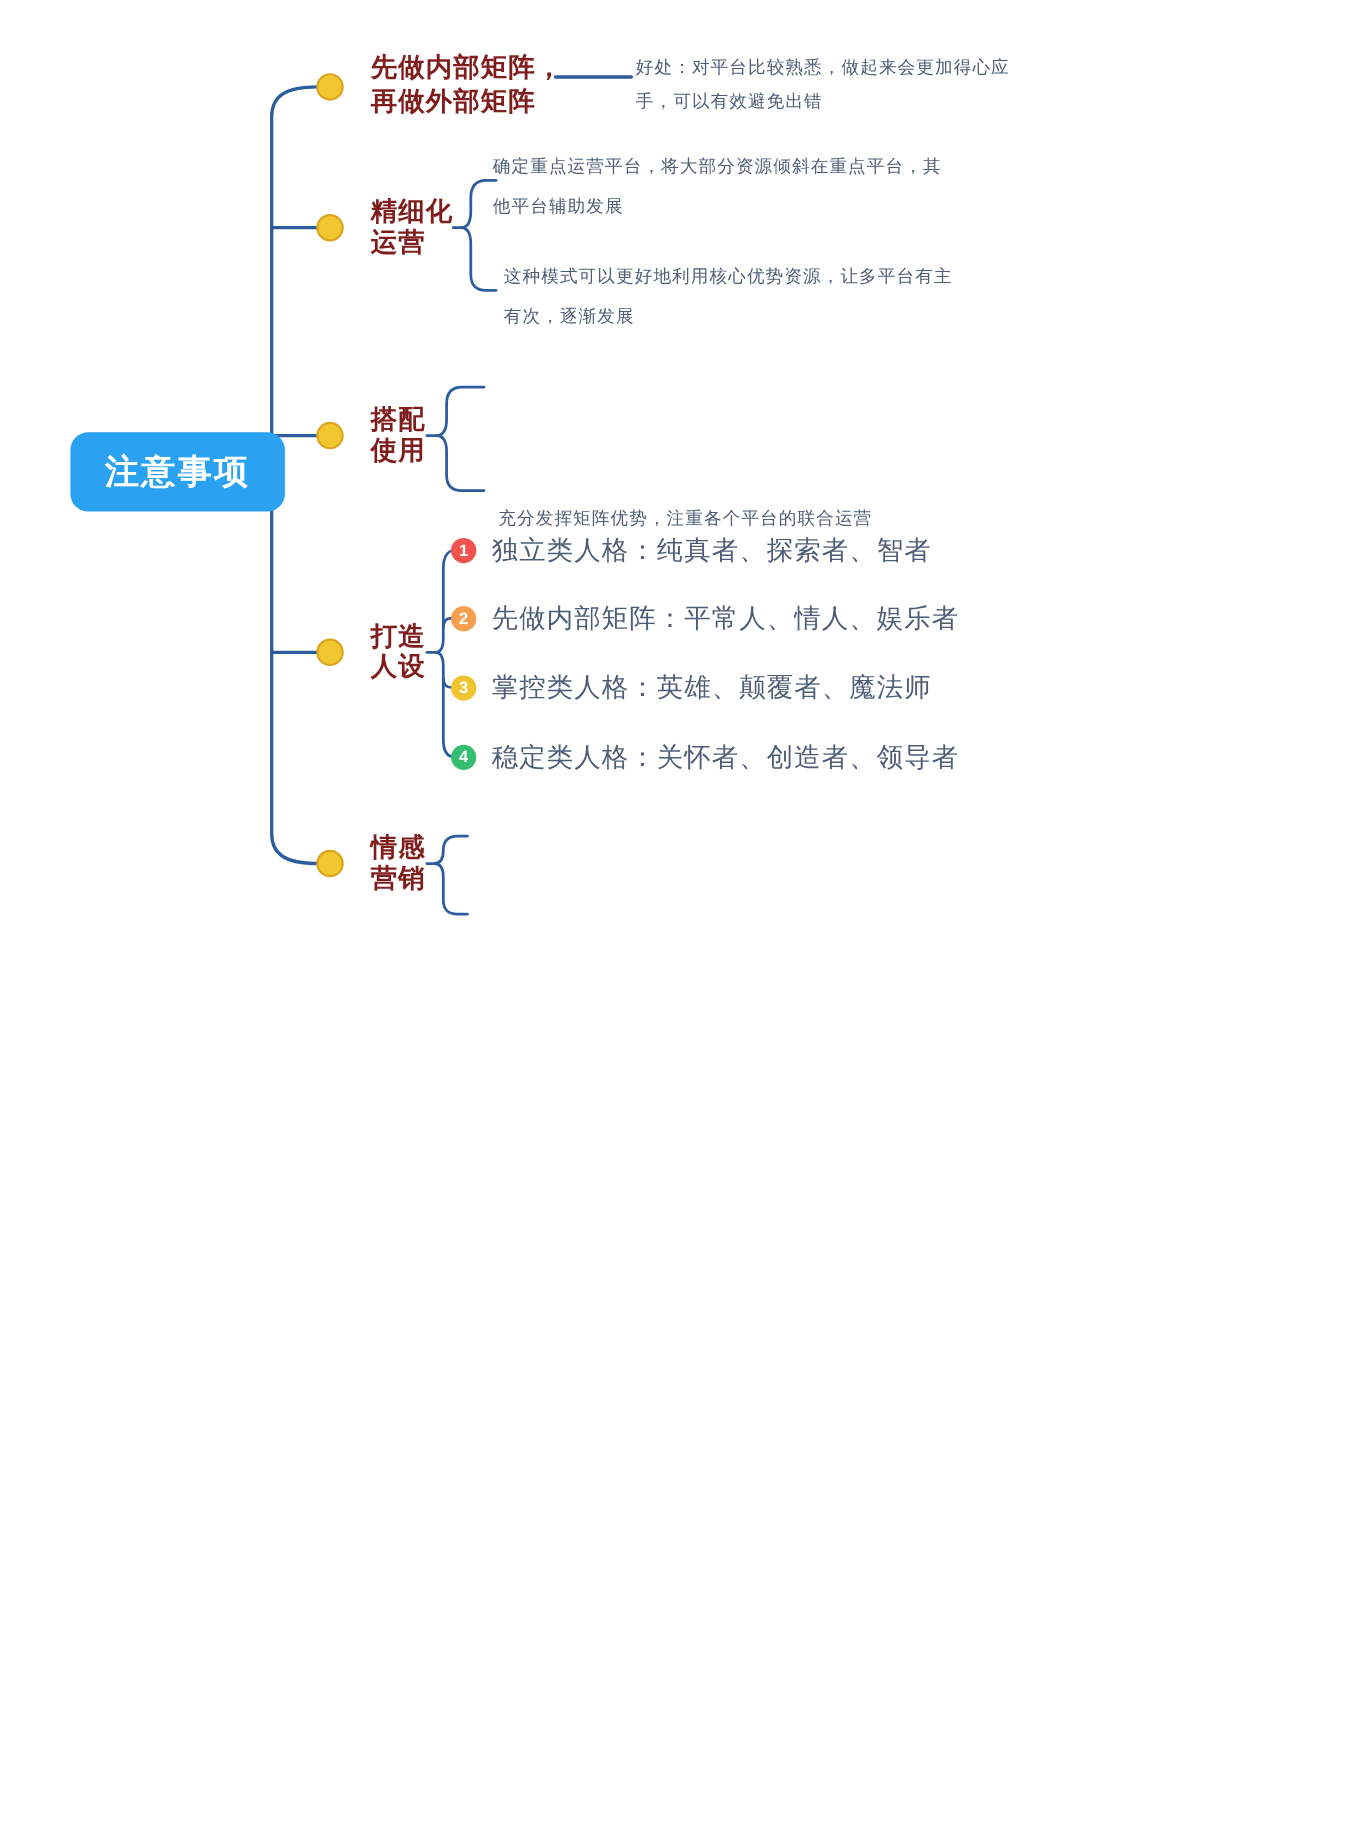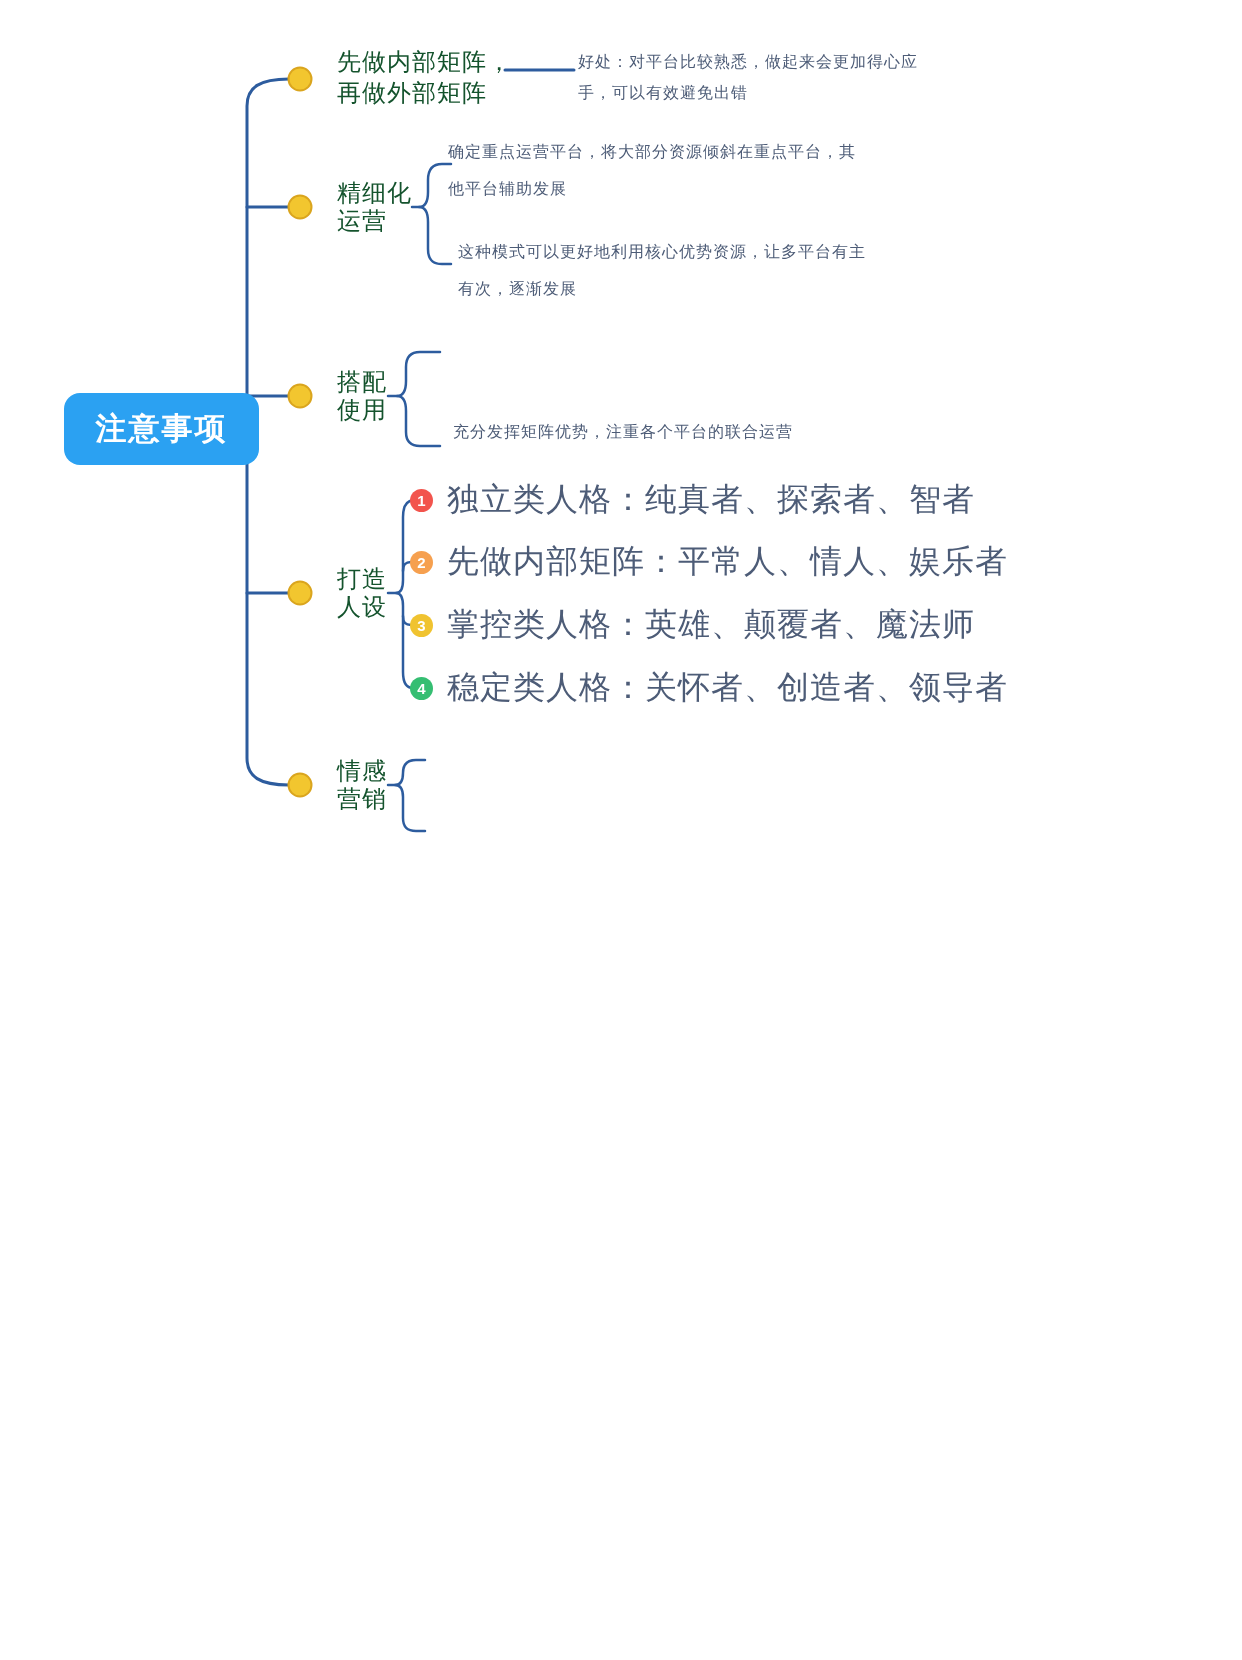--- a/index.html
+++ b/index.html
@@ -10,40 +10,40 @@
   .connectors{position:absolute;left:0;top:0;}
   .root-node{
     position:absolute;left:28px;top:393px;width:195px;height:72px;
     background:#2BA1F2;border-radius:16px;
     display:flex;align-items:center;justify-content:center;
   }
   .root-node span{
     color:#ffffff;font-size:31px;font-weight:bold;letter-spacing:2px;
   }
   .node-label{
-    position:absolute;font-size:24px;font-weight:normal;color:#14532d;
+    position:absolute;font-size:24px;font-weight:bold;color:#7f1d1d;
     white-space:pre-line;letter-spacing:1px;line-height:28px;
   }
   .body-text{
     position:absolute;font-size:16px;font-weight:normal;color:#4D5C77;
     white-space:pre-line;letter-spacing:1px;line-height:37px;
   }
   .lh31{line-height:31px;}
-  .lh30{line-height:30px;}
+  .lh30{line-height:30px;margin-top:40px;}
   .persona-row{
     position:absolute;left:410px;height:26px;
     display:flex;align-items:center;gap:14px;
   }
   .badge{
     width:23px;height:23px;border-radius:50%;flex:0 0 23px;
     display:flex;align-items:center;justify-content:center;
     color:#ffffff;font-size:15px;font-weight:bold;
   }
   .persona-text{
-    font-size:32px;color:#4D5C77;letter-spacing:1px;white-space:nowrap;
+    font-size:24px;color:#4D5C77;letter-spacing:1px;white-space:nowrap;
   }
 </style>
 </head>
 <body>
 
 <div class="canvas">
 
   <svg class="connectors" width="1242" height="1660" viewBox="0 0 1242 1660">
     <g stroke="#2D5C9E" fill="none" stroke-width="3" stroke-linecap="round">
       <path d="M223 429 H247"></path>

